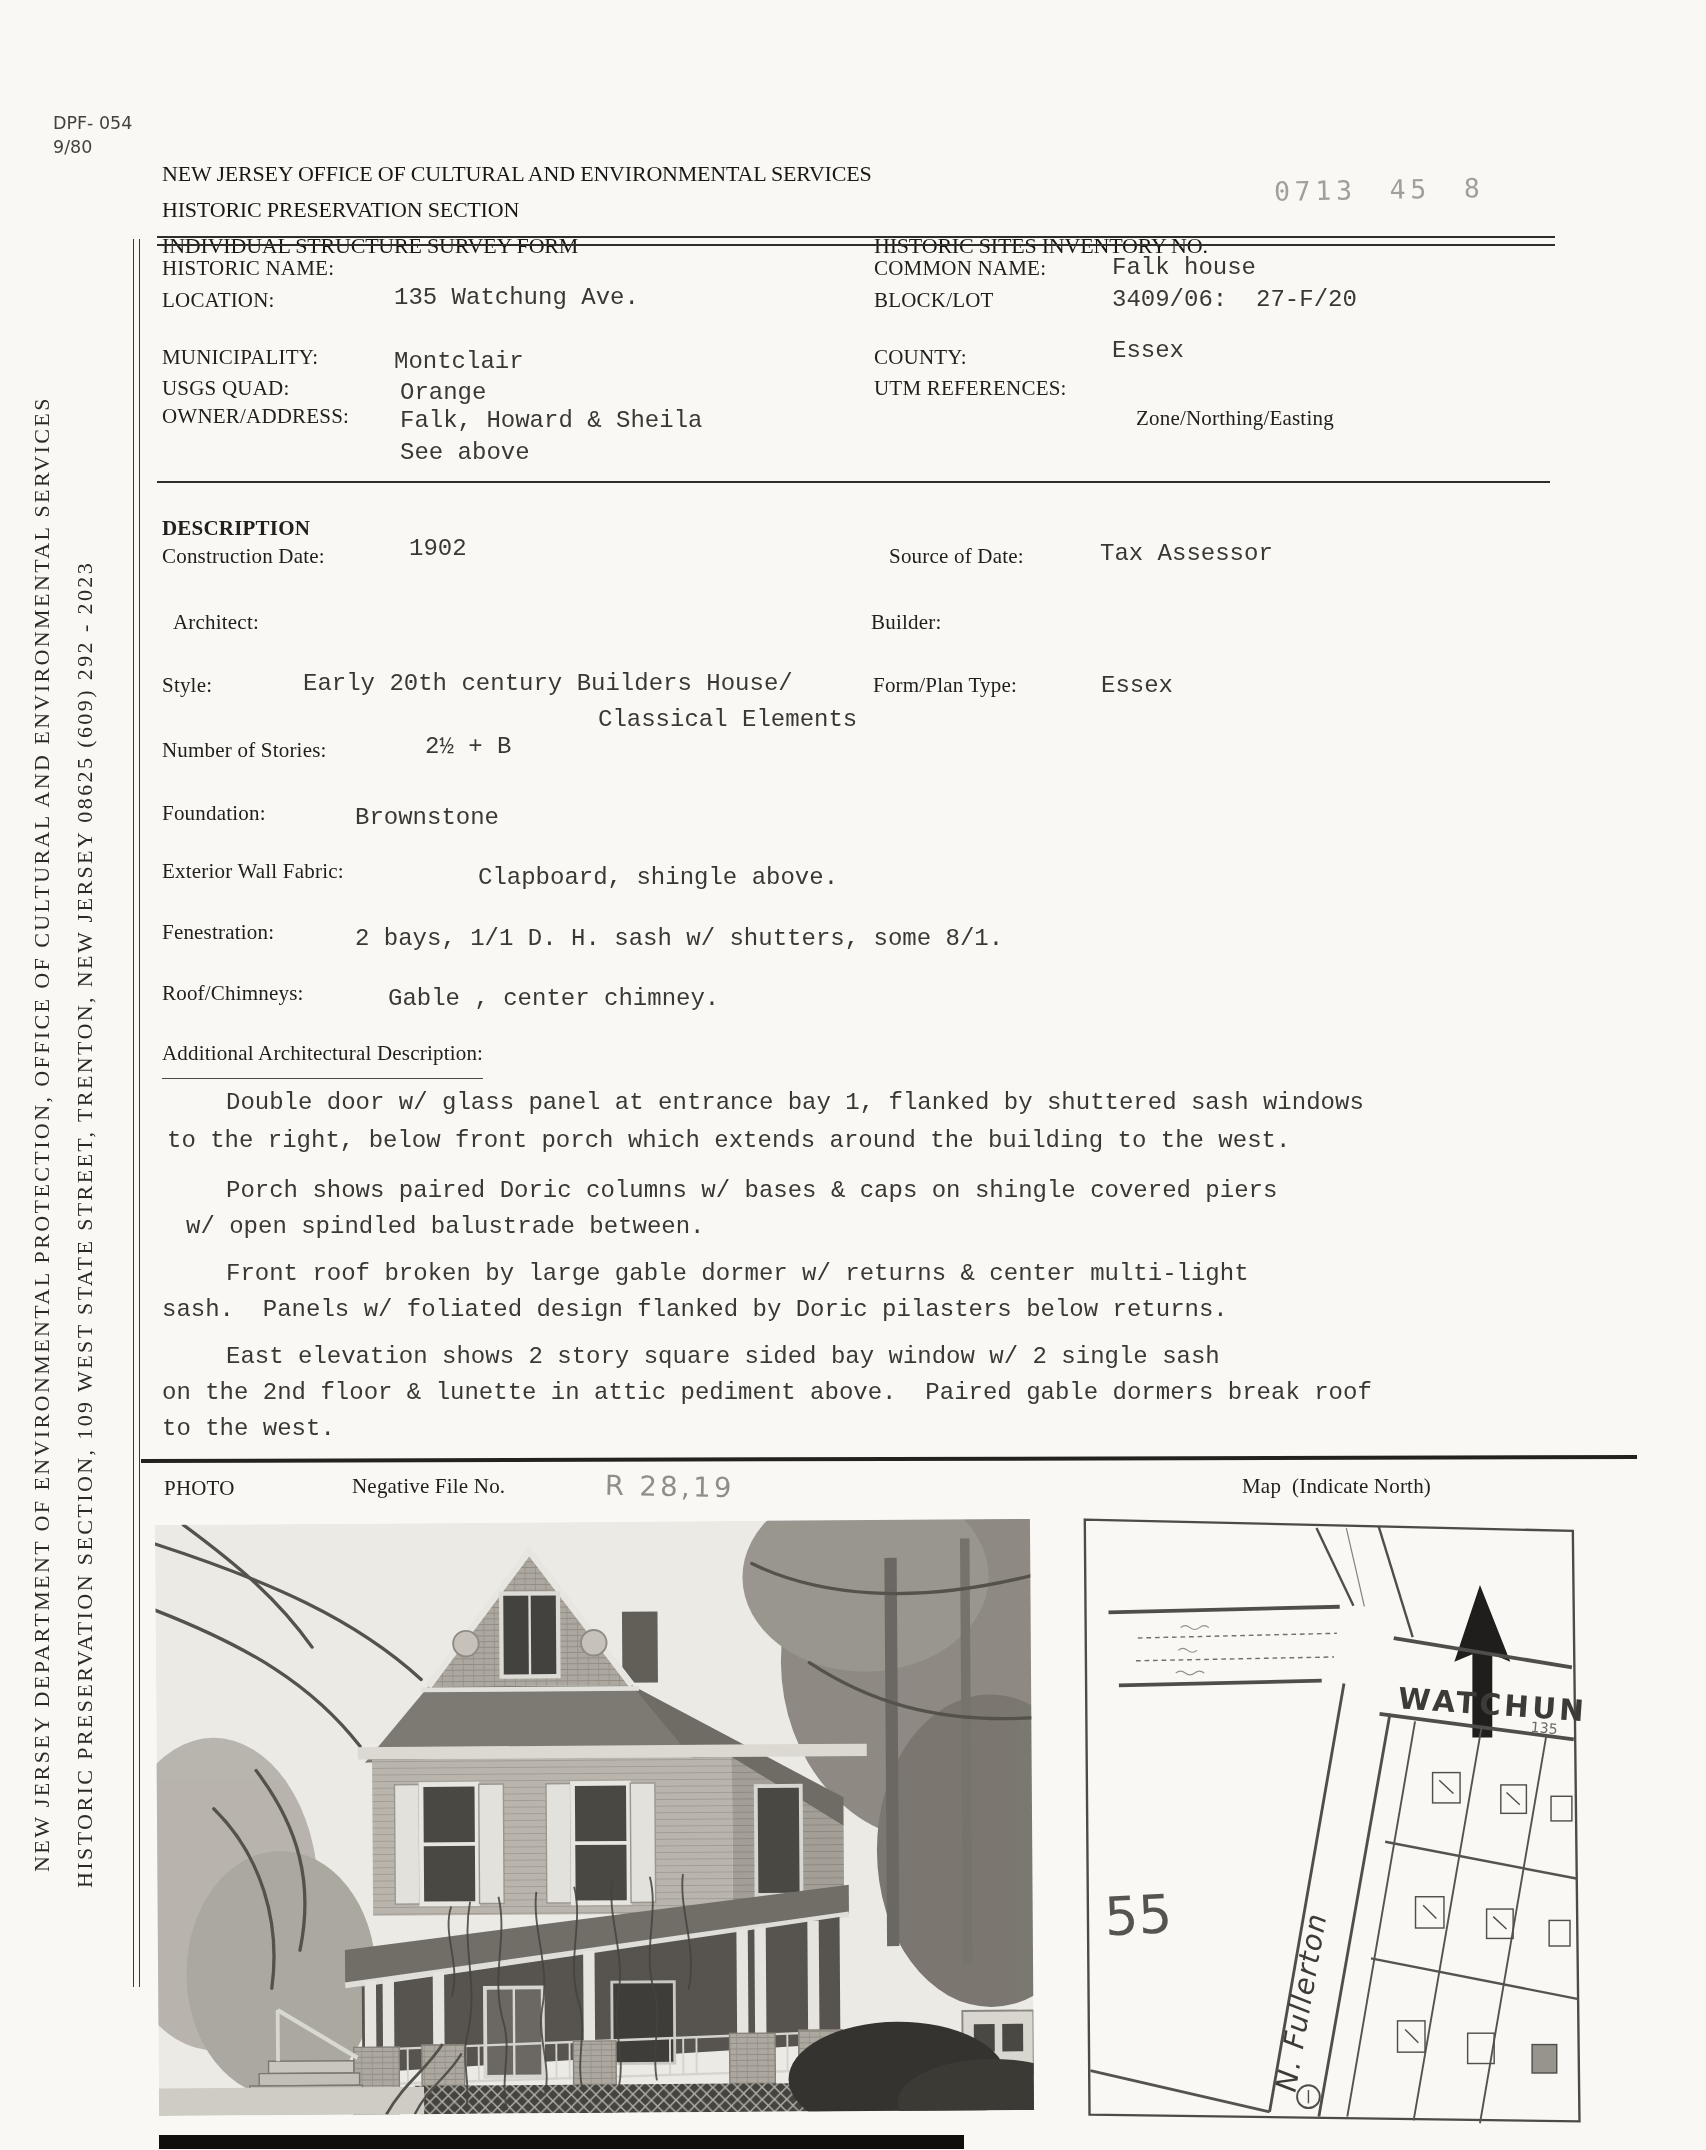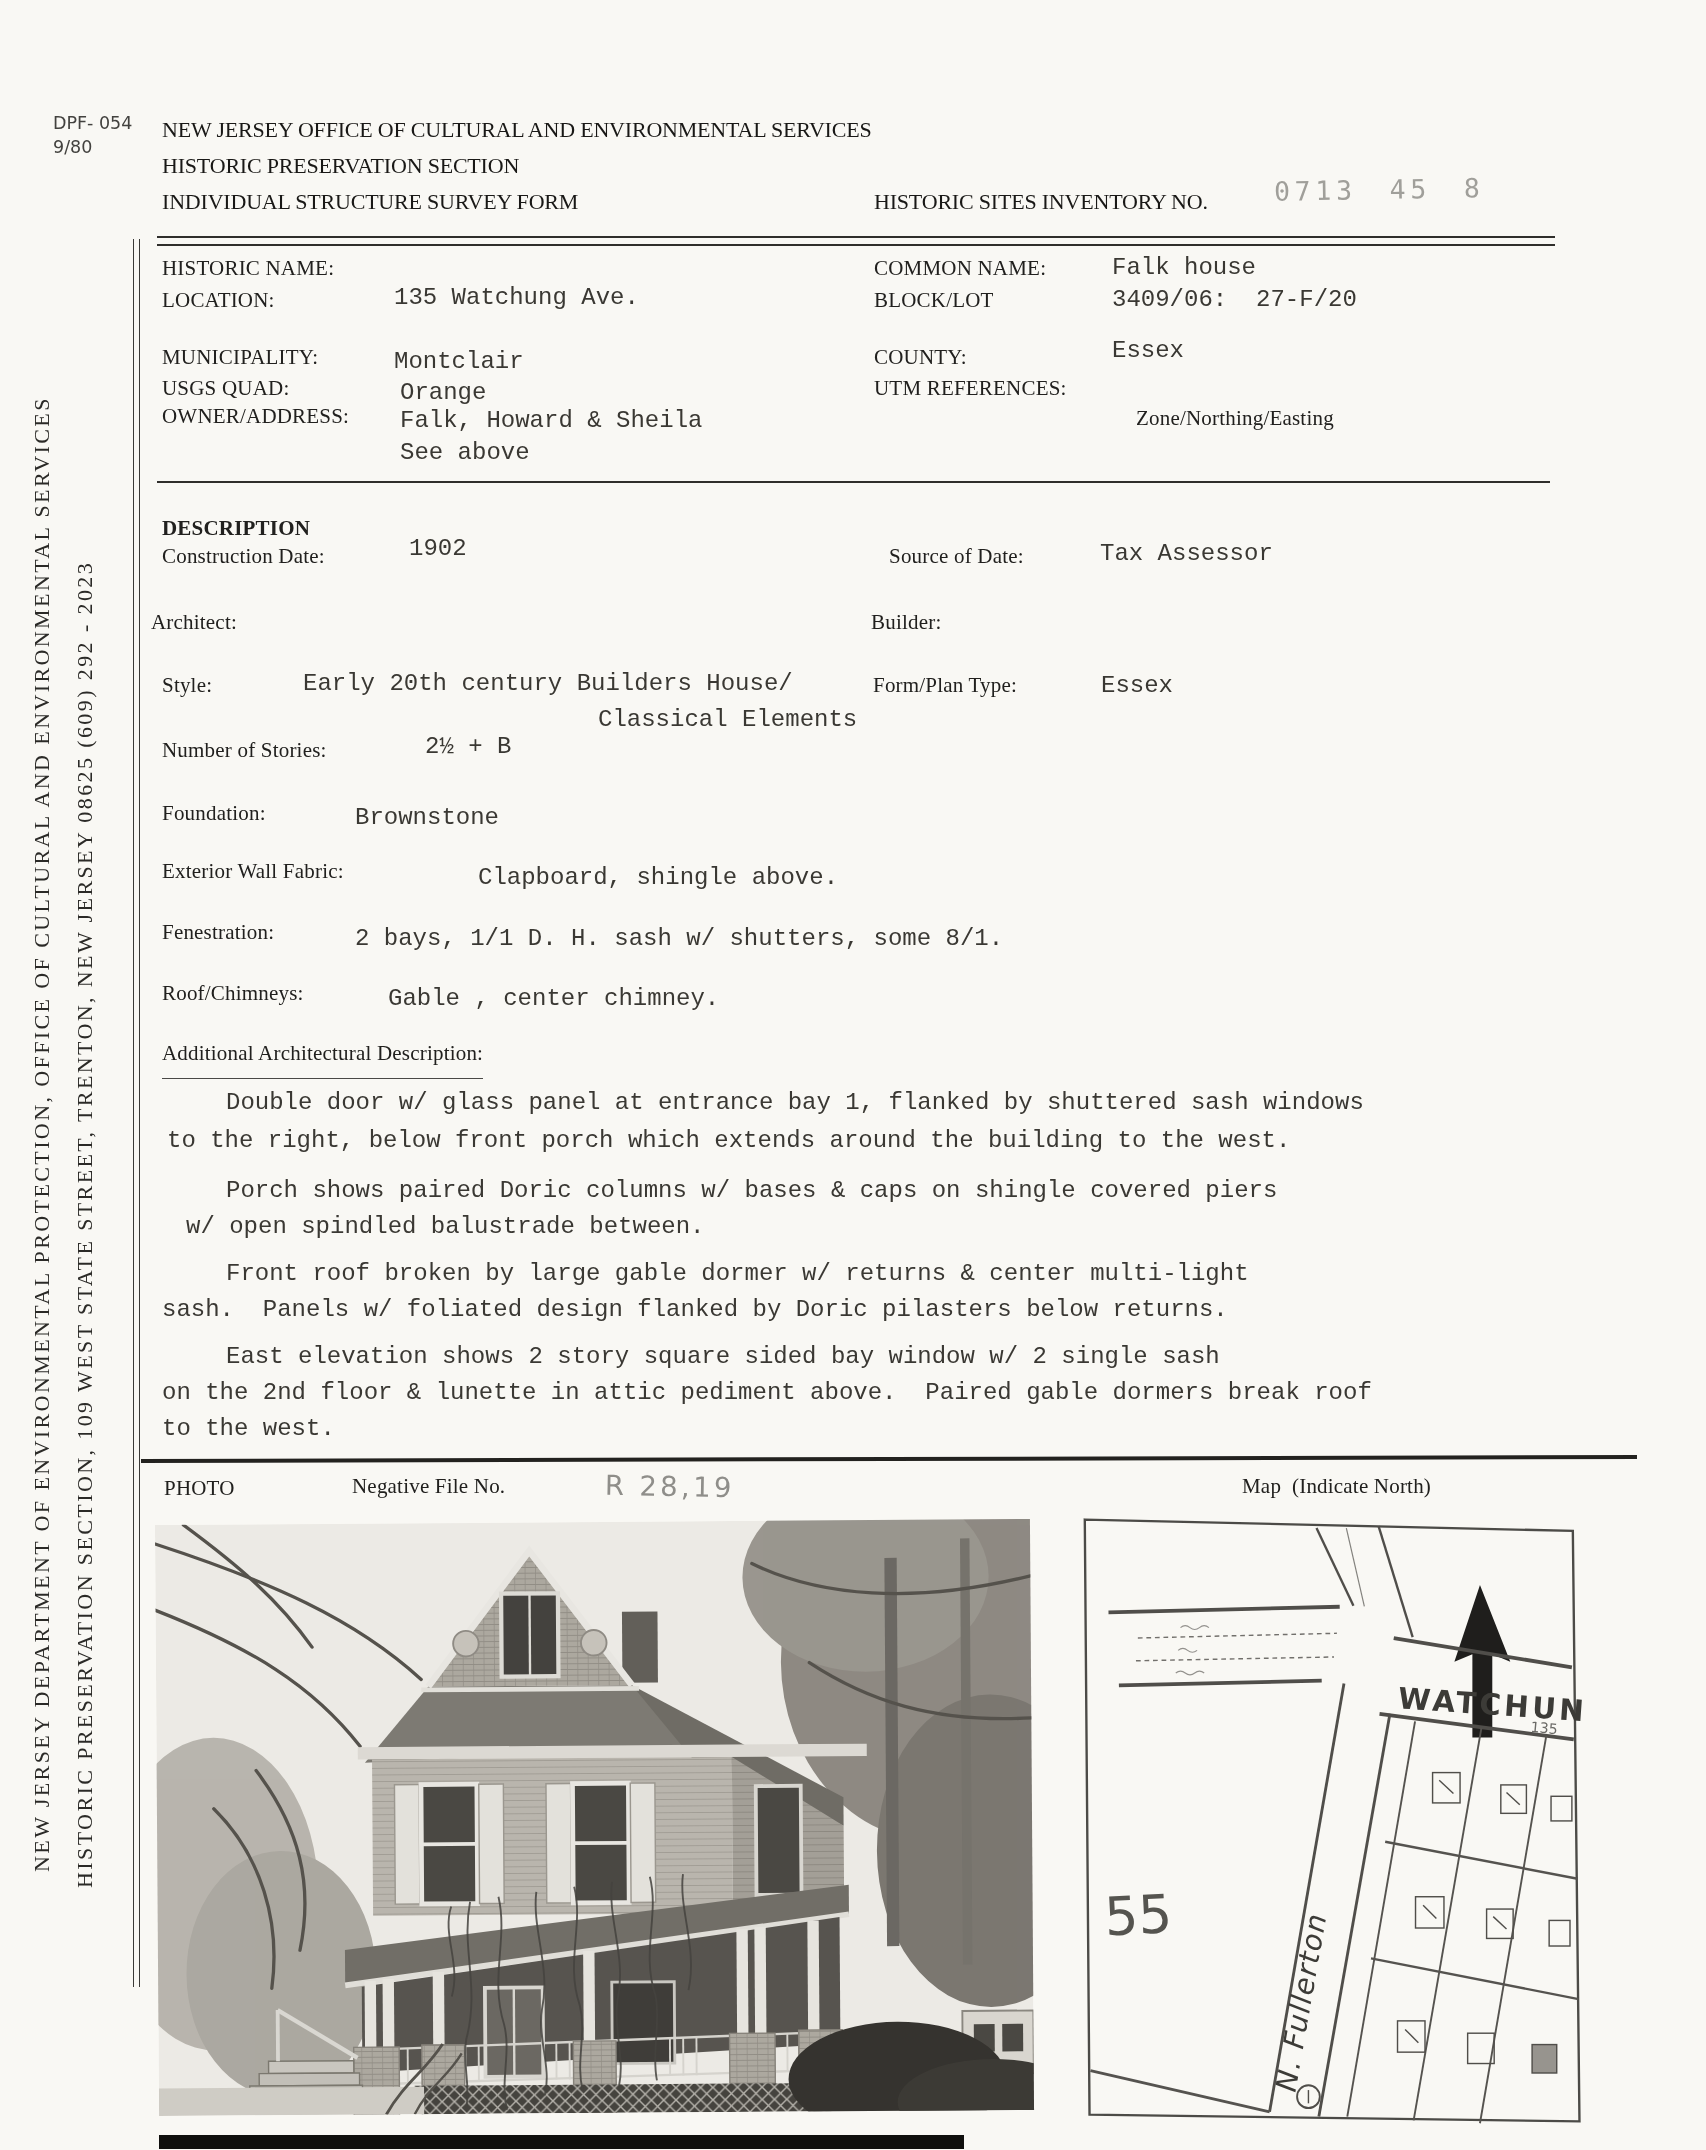--- a/index.html
+++ b/index.html
@@ -5,21 +5,21 @@
   html,body{margin:0;padding:0;}
   body{
     width:1706px;height:2151px;position:relative;
     background:#f9f8f4;
     font-family:"Liberation Serif",serif;
     color:#21201e;
     overflow:hidden;
   }
   .abs{position:absolute;}
   .label{font-family:"Liberation Serif",serif;font-size:21px;color:#21201e;white-space:pre;letter-spacing:0.2px;}
-  .hdr{font-family:"Liberation Serif",serif;font-size:22px;color:#191816;white-space:pre;letter-spacing:-0.2px;}
+  .hdr{font-family:"Liberation Serif",serif;font-size:22px;color:#191816;white-space:pre;letter-spacing:-0.2px;margin-top:44px;}
   .mono{font-family:"Liberation Mono","DejaVu Sans Mono",monospace;font-size:24px;color:#3a3833;white-space:pre;}
   .small-sans{font-family:"DejaVu Sans","Liberation Sans",sans-serif;font-size:17.5px;color:#43423f;white-space:pre;}
   .stamp{font-family:"DejaVu Sans Mono",monospace;font-size:26.5px;color:#a09f9a;letter-spacing:4.7px;word-spacing:12.3px;white-space:pre;}
   .hw{font-family:"DejaVu Sans",sans-serif;color:#8f8e8a;}
   .rule{position:absolute;background:#2f2e2b;}
   .sidebar-line{
     position:absolute;font-family:"Liberation Serif",serif;font-size:22px;color:#2b2a27;
     letter-spacing:2.4px;white-space:nowrap;transform-origin:left top;transform:rotate(-90deg);
   }
   .vdouble{position:absolute;width:5.2px;border-left:1.9px solid #3b3a37;border-right:1.9px solid #3b3a37;}
@@ -74,21 +74,21 @@
 
   <div class="rule" style="left:157px;top:481px;width:1393px;height:2.4px;"></div>
 
   <div class="abs label" style="left:162px;top:516px;font-weight:bold;">DESCRIPTION</div>
 
   <div class="abs label" style="left:162px;top:544px;">Construction Date:</div>
   <div class="abs mono" style="left:409px;top:535px;">1902</div>
   <div class="abs label" style="left:871px;top:544px;margin-left:18px;">Source of Date:</div>
   <div class="abs mono" style="left:1100px;top:540px;">Tax Assessor</div>
 
-  <div class="abs label" style="left:151px;top:610px;">Architect:</div>
+  <div class="abs label" style="left:173px;top:610px;">Architect:</div>
   <div class="abs label" style="left:871px;top:610px;">Builder:</div>
 
   <div class="abs label" style="left:162px;top:673px;">Style:</div>
   <div class="abs mono" style="left:303px;top:670px;">Early 20th century Builders House/</div>
   <div class="abs label" style="left:873px;top:673px;">Form/Plan Type:</div>
   <div class="abs mono" style="left:1101px;top:672px;">Essex</div>
   <div class="abs mono" style="left:598px;top:706px;">Classical Elements</div>
 
   <div class="abs label" style="left:162px;top:738px;">Number of Stories:</div>
   <div class="abs mono" style="left:417px;top:733px;margin-left:8px;">2½ + B</div>

